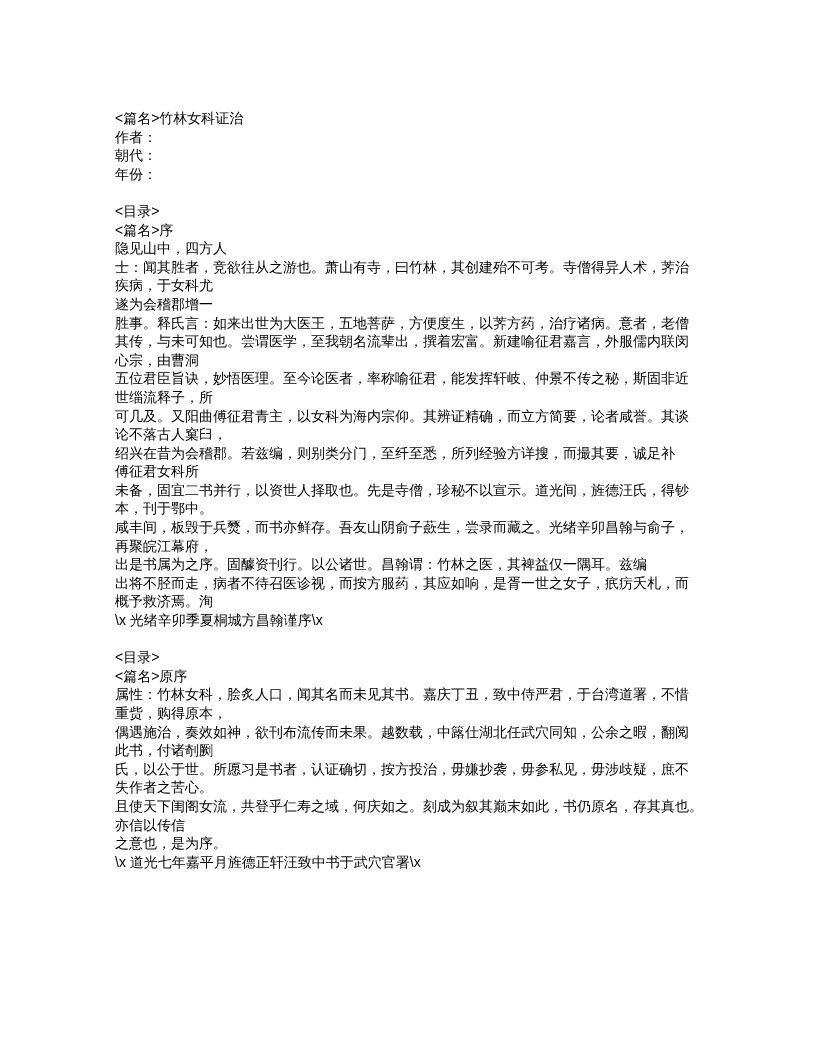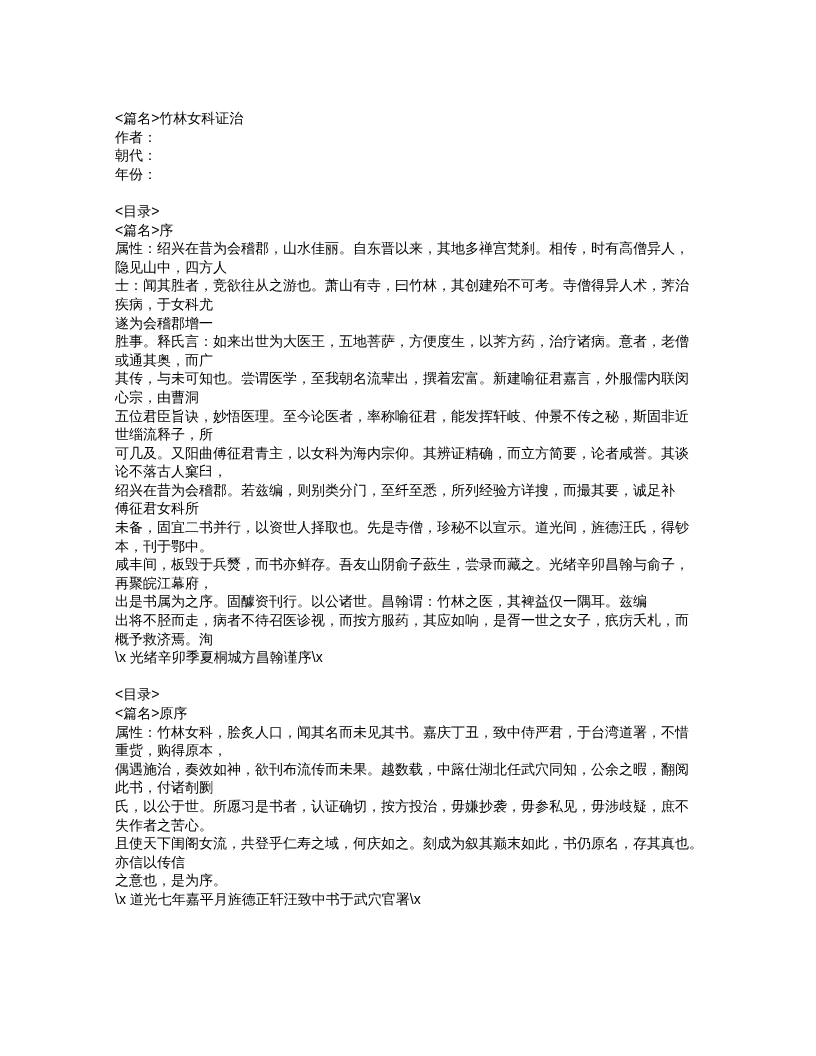--- a/index.html
+++ b/index.html
@@ -34,27 +34,25 @@
 
 <div class="page">
   <div id="text-block" class="text-block">
       <div class="line">&lt;篇名&gt;竹林女科证治</div>
       <div class="line">作者：</div>
       <div class="line">朝代：</div>
       <div class="line">年份：</div>
       <div class="line"></div>
       <div class="line">&lt;目录&gt;</div>
       <div class="line">&lt;篇名&gt;序</div>
-      <div class="line">属性：绍兴在昔为会稽郡，山水佳丽。自东晋以来，其地多禅宫梵刹。相传，时有高僧异人，</div>
       <div class="line">隐见山中，四方人</div>
       <div class="line">士：闻其胜者，竞欲往从之游也。萧山有寺，曰竹林，其创建殆不可考。寺僧得异人术，荠治</div>
       <div class="line">疾病，于女科尤</div>
       <div class="line">遂为会稽郡增一</div>
       <div class="line">胜事。释氏言：如来出世为大医王，五地菩萨，方便度生，以荠方药，治疗诸病。意者，老僧</div>
-      <div class="line">或通其奥，而广</div>
       <div class="line">其传，与未可知也。尝谓医学，至我朝名流辈出，撰着宏富。新建喻征君嘉言，外服儒内联闵</div>
       <div class="line">心宗，由曹洞</div>
       <div class="line">五位君臣旨诀，妙悟医理。至今论医者，率称喻征君，能发挥轩岐、仲景不传之秘，斯固非近</div>
       <div class="line">世缁流释子，所</div>
       <div class="line">可几及。又阳曲傅征君青主，以女科为海内宗仰。其辨证精确，而立方简要，论者咸誉。其谈</div>
       <div class="line">论不落古人窠臼，</div>
       <div class="line">绍兴在昔为会稽郡。若兹编，则别类分门，至纤至悉，所列经验方详搜，而撮其要，诚足补</div>
       <div class="line">傅征君女科所</div>
       <div class="line">未备，固宜二书并行，以资世人择取也。先是寺僧，珍秘不以宣示。道光间，旌德汪氏，得钞</div>
       <div class="line">本，刊于鄂中。</div>

